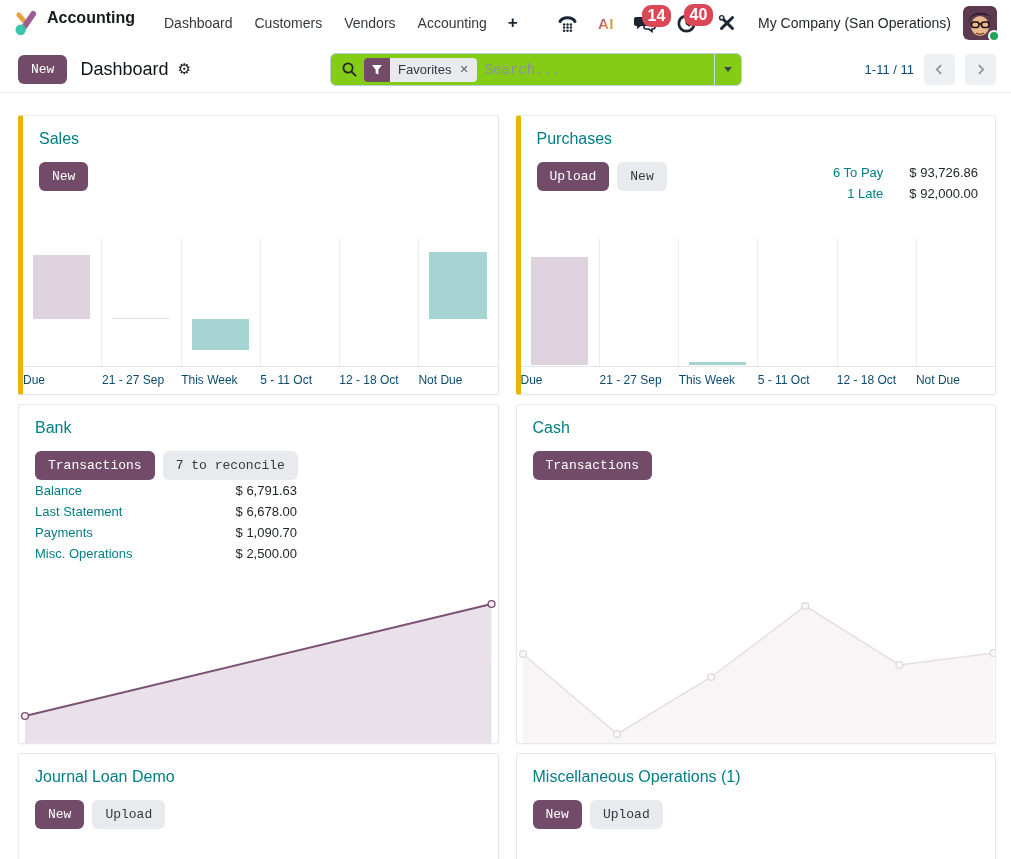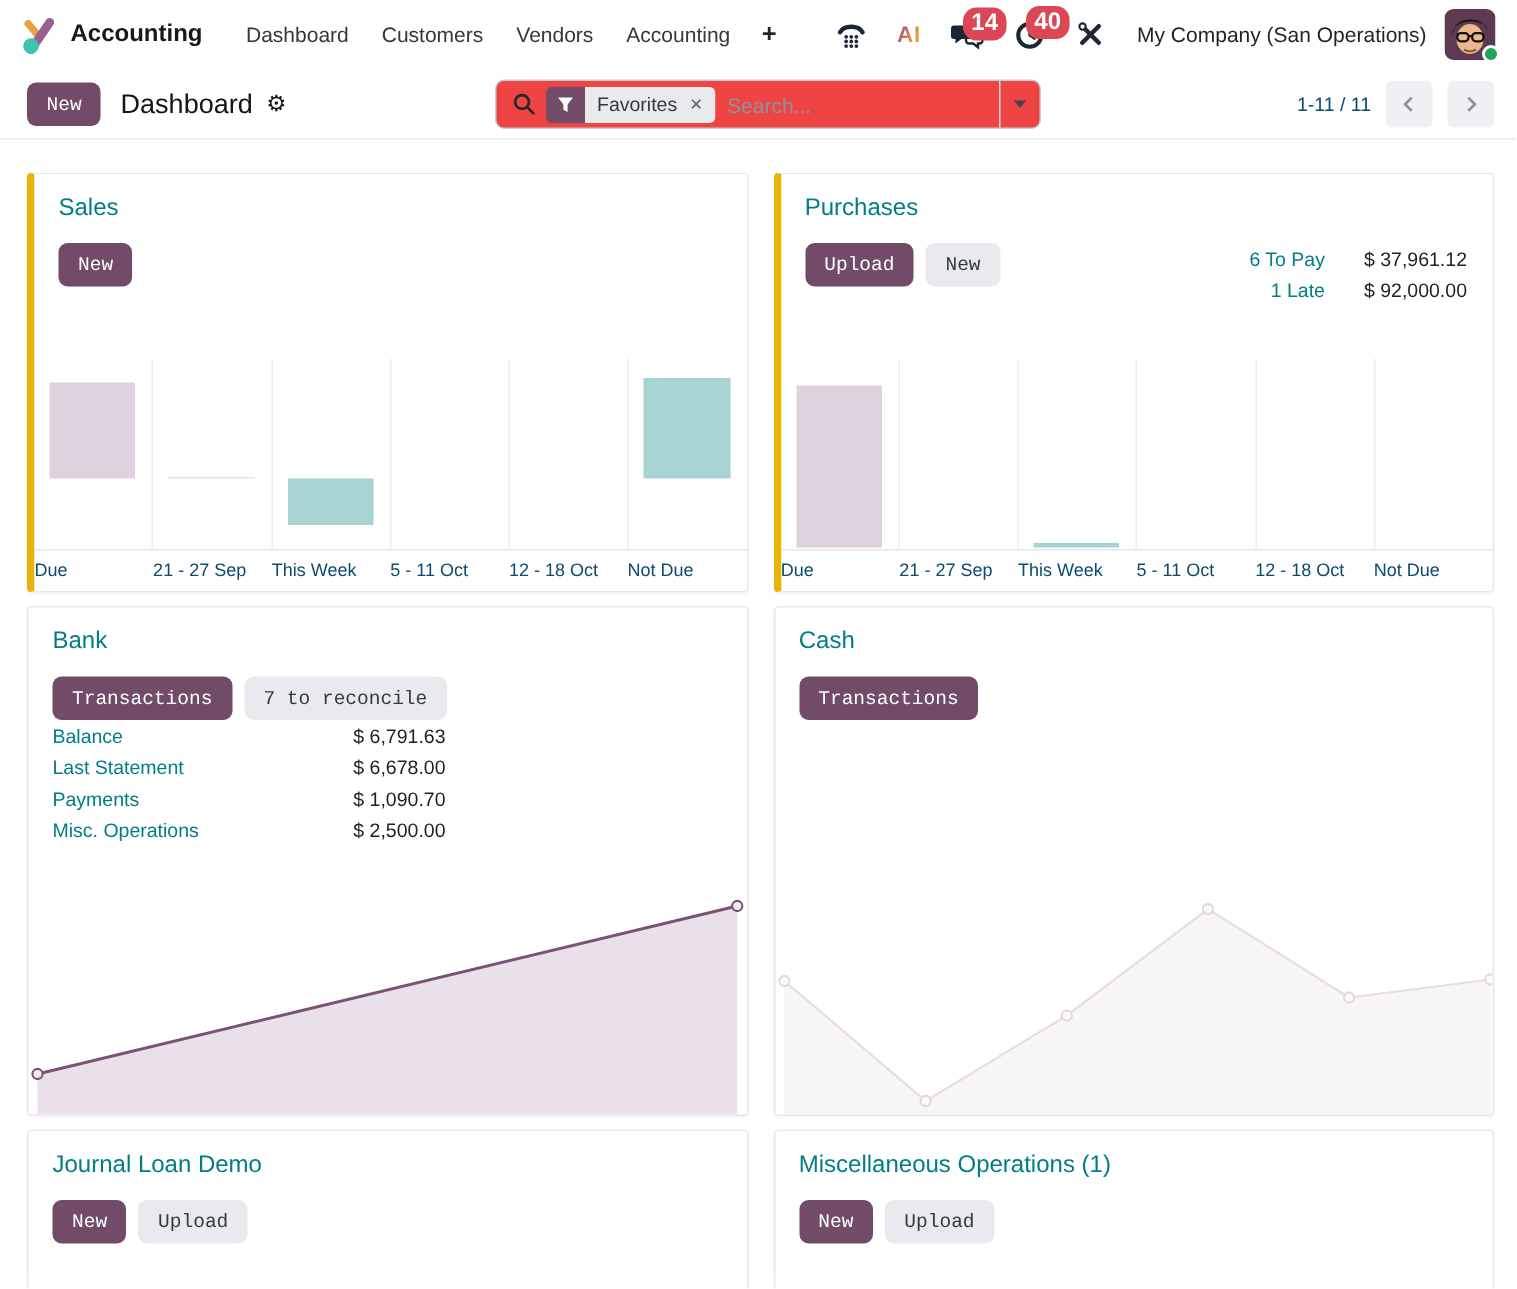--- a/index.html
+++ b/index.html
@@ -2,21 +2,21 @@
 <html><head>
 <meta charset="utf-8">
 <style>
   * { box-sizing: border-box; margin: 0; padding: 0; }
   html,body { background:#fff; }
   .page{width:1011px;height:859px;position:relative;background:#fff;
         font-family:"Liberation Sans",sans-serif;overflow:hidden;color:#23262b}
 
   
   .navbar{height:46px;display:flex;align-items:center;justify-content:space-between;padding:0 14px 0 12px}
-  .nav-left{display:flex;align-items:center}
+  .nav-left{display:flex;align-items:flex-start}
   .logo{display:flex;align-items:center;margin-right:8px;cursor:pointer}
   .app-name{font-size:16px;font-weight:700;color:#16181c;margin-right:18px;cursor:pointer}
   .nav-menu{display:flex;align-items:center}
   .nav-item{font-size:14px;color:#33383f;padding:6px 11px;border-radius:4px;cursor:pointer}
   .plus-item{font-size:17px;font-weight:700;color:#1c2733;padding:2px 10px;cursor:pointer}
   .nav-right{display:flex;align-items:center;gap:6px}
   .systray-icon{position:relative;padding:4px 7px;cursor:pointer;display:flex;align-items:center}
   .badge{position:absolute;top:-5px;left:15px;background:#dc4757;color:#fff;font-size:16px;
          line-height:1;padding:3px 5.5px;border-radius:9px;font-weight:700}
   .ai-logo{font-size:15px;font-weight:800;letter-spacing:.5px;
@@ -29,29 +29,29 @@
 
   
   .control{height:47px;display:flex;align-items:center;padding:0 15px 0 18px;
            border-bottom:1px solid #e7e9ee;position:relative}
   .btn{border:none;border-radius:6px;font-size:13px;padding:7px 13px;font-family:Liberation Mono, monospace;cursor:pointer;white-space:nowrap}
   .btn.primary{background:#714b67;color:#fff}
   .btn.secondary{background:#e9eaee;color:#33383f}
   .breadcrumb-title{font-size:18px;margin-left:13px;color:#111418;font-weight:400}
   .gear{margin-left:9px;font-size:15px;color:#16181c;cursor:pointer}
 
-  .search{position:absolute;left:330px;top:7px;width:364px;height:33px;border:1px solid #bccfd3;
-          border-radius:6px;display:flex;align-items:center;background:#ef4444}
+  .search{position:absolute;left:330px;top:7px;width:412px;height:33px;border:1px solid #bccfd3;
+          border-radius:6px;display:flex;align-items:center;background:#84cc16}
   .mag{margin:0 6px 0 10px;display:flex}
   .facet{display:flex;align-items:stretch;height:24px;border-radius:4px;overflow:hidden;cursor:pointer}
   .facet-icon{background:#714b67;width:26px;display:flex;align-items:center;justify-content:center}
   .facet-body{background:#e8eaee;display:flex;align-items:center;padding:0 8px;gap:8px}
   .facet-label{font-size:13px;color:#33383f}
   .facet-close{font-size:11px;color:#5a6068;cursor:pointer}
-  .search input{border:none;outline:none;flex:1;font-size:14px;padding:0 8px;font-family:Liberation Sans, sans-serif;
+  .search input{border:none;outline:none;flex:1;font-size:14px;padding:0 8px;font-family:Liberation Mono, monospace;
                 color:#23262b;min-width:0;background:transparent}
   .search input::placeholder{color:#8d939b}
   .search-caret{width:27px;align-self:stretch;border-left:1px solid #ccd9dc;display:flex;
                 align-items:center;justify-content:center;cursor:pointer}
   .caret-tri{width:0;height:0;border-left:4.5px solid transparent;border-right:4.5px solid transparent;
              border-top:5.5px solid #3f454d}
 
   .pager{margin-left:auto;display:flex;align-items:center;gap:10px}
   .pager-text{font-size:13px;color:#0c4a6e;cursor:pointer}
   .pager-btn{width:31px;height:31px;border:none;border-radius:4px;background:#eff0f3;
@@ -250,21 +250,21 @@
 
     <section class="card accent">
       <h2 class="card-title">Purchases</h2>
       <div class="card-row">
         <div class="btns">
           <button class="btn primary">Upload</button>
           <button class="btn secondary">New</button>
         </div>
         <div class="stats right">
           <span class="lbl">6 To Pay</span>
-          <span class="val">$ 37,961.12</span>
+          <span class="val">$ 93,726.86</span>
           <span class="lbl">1 Late</span>
           <span class="val">$ 92,000.00</span>
         </div>
       </div>
       <div class="bar-chart">
         <div class="plot" style="height: 128px;">
             <div class="col first">
               <div class="bar" style="background: rgb(222, 210, 222); height: 108px; bottom: 1px;"></div>
             </div>
             <div class="col"></div>

